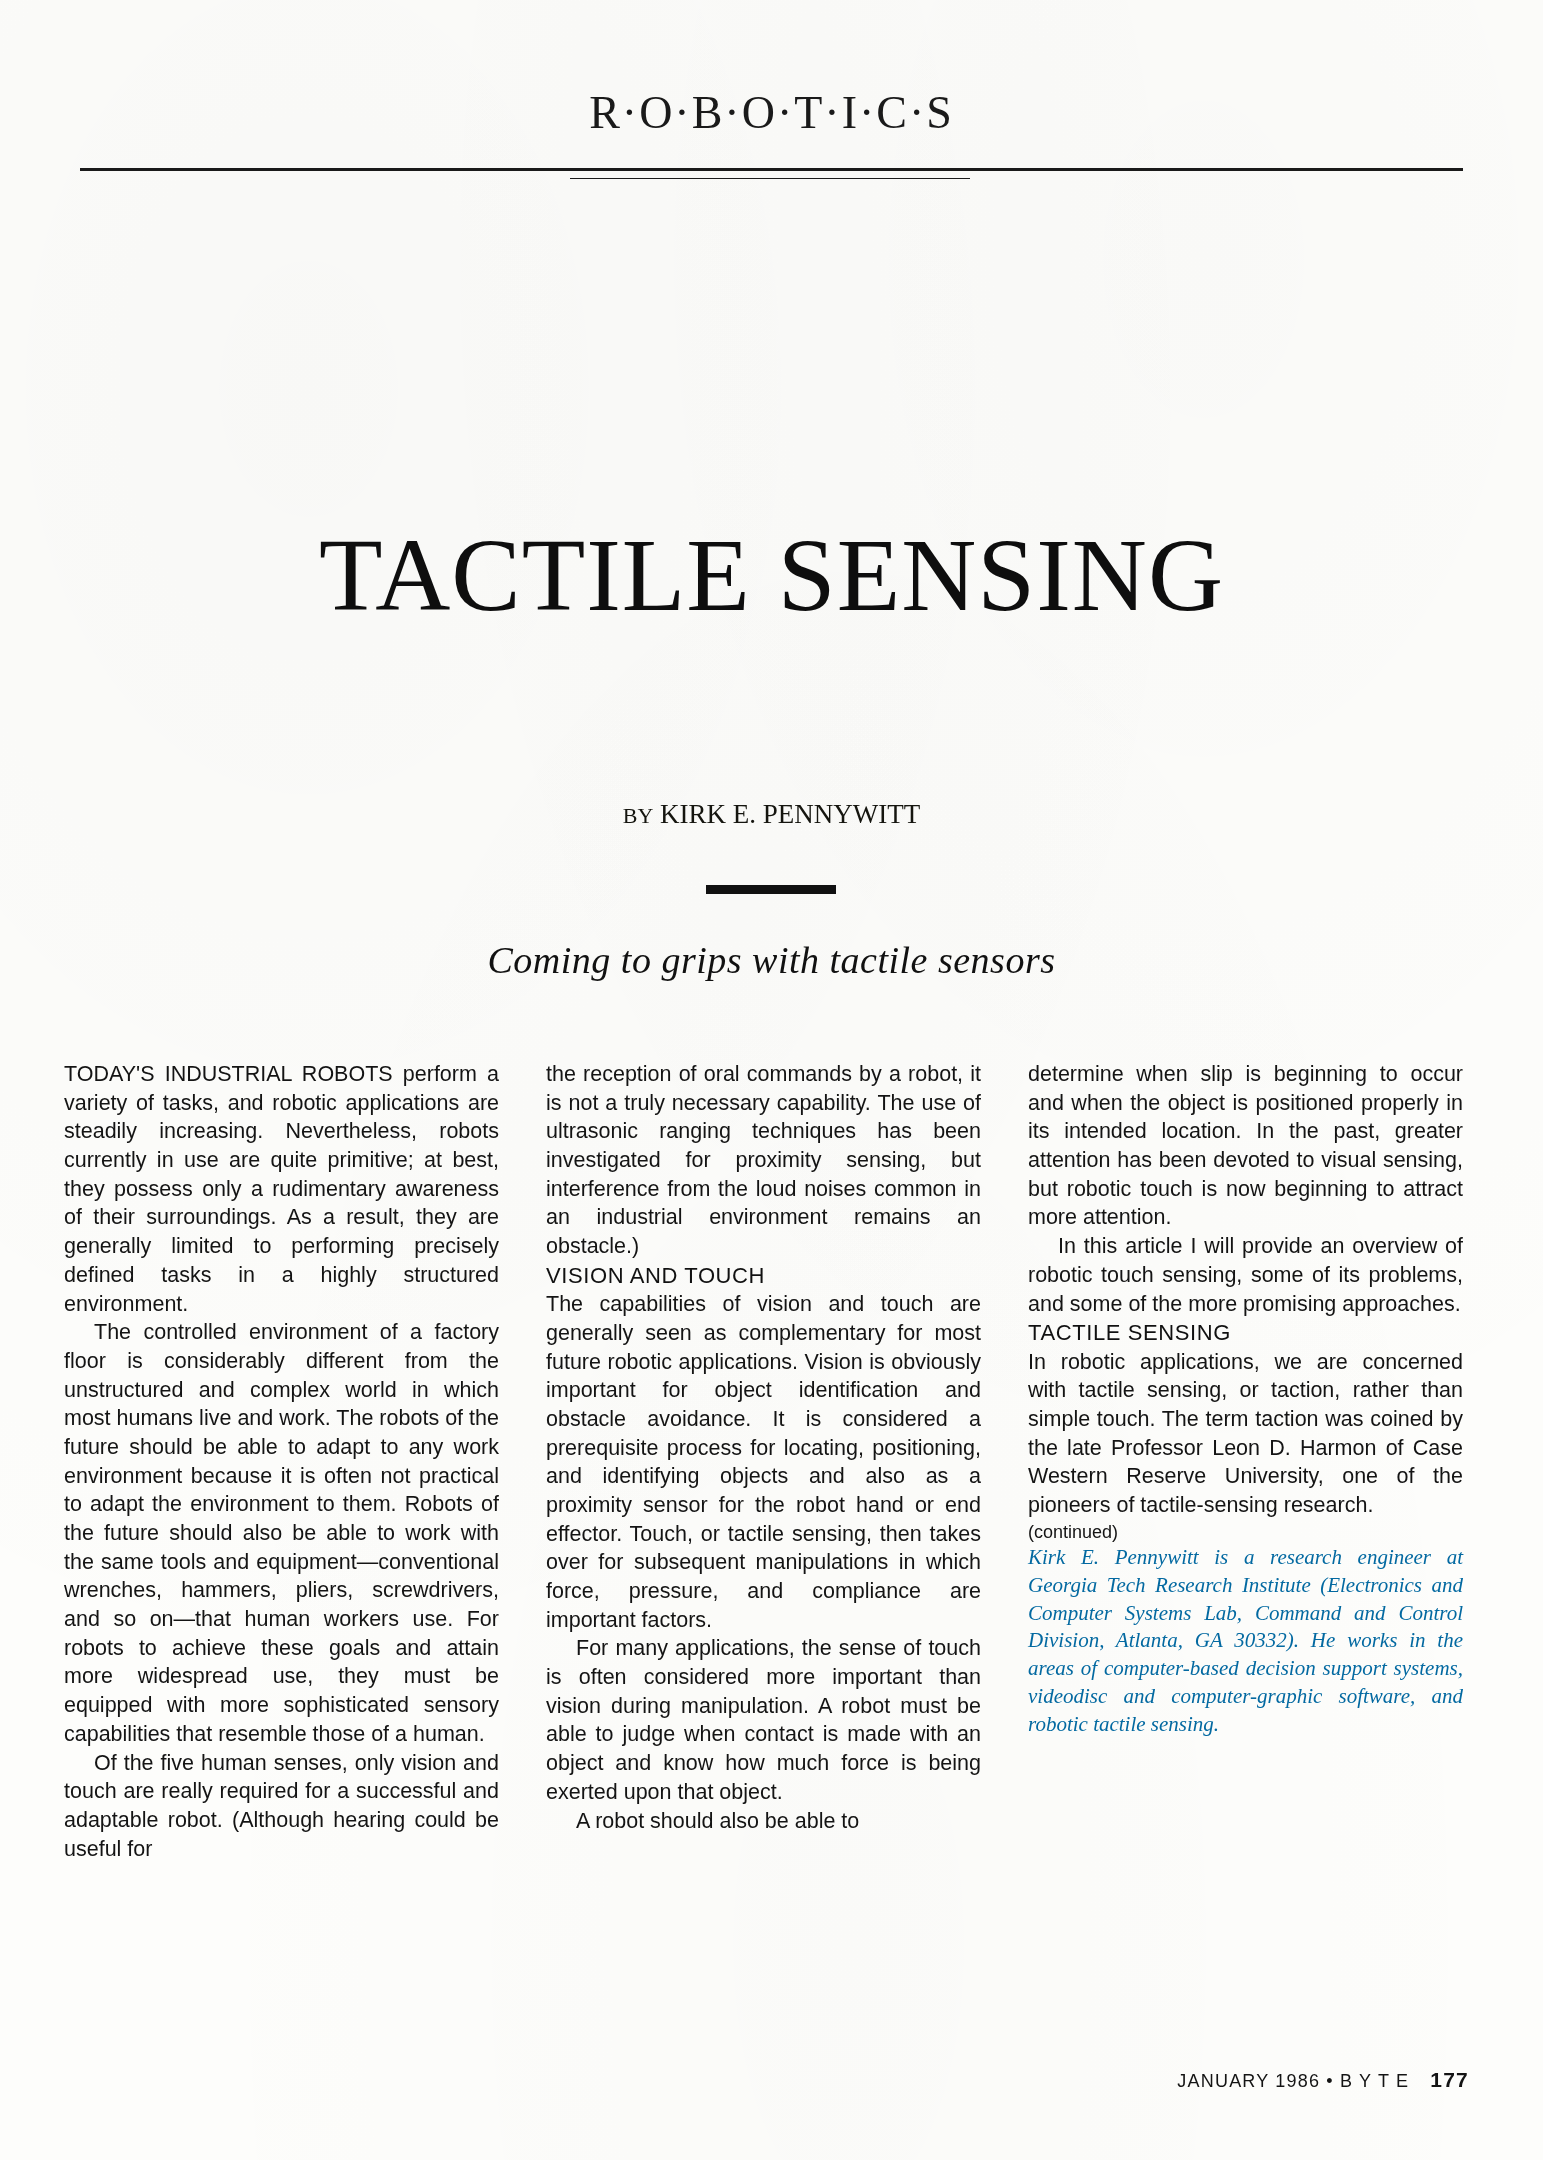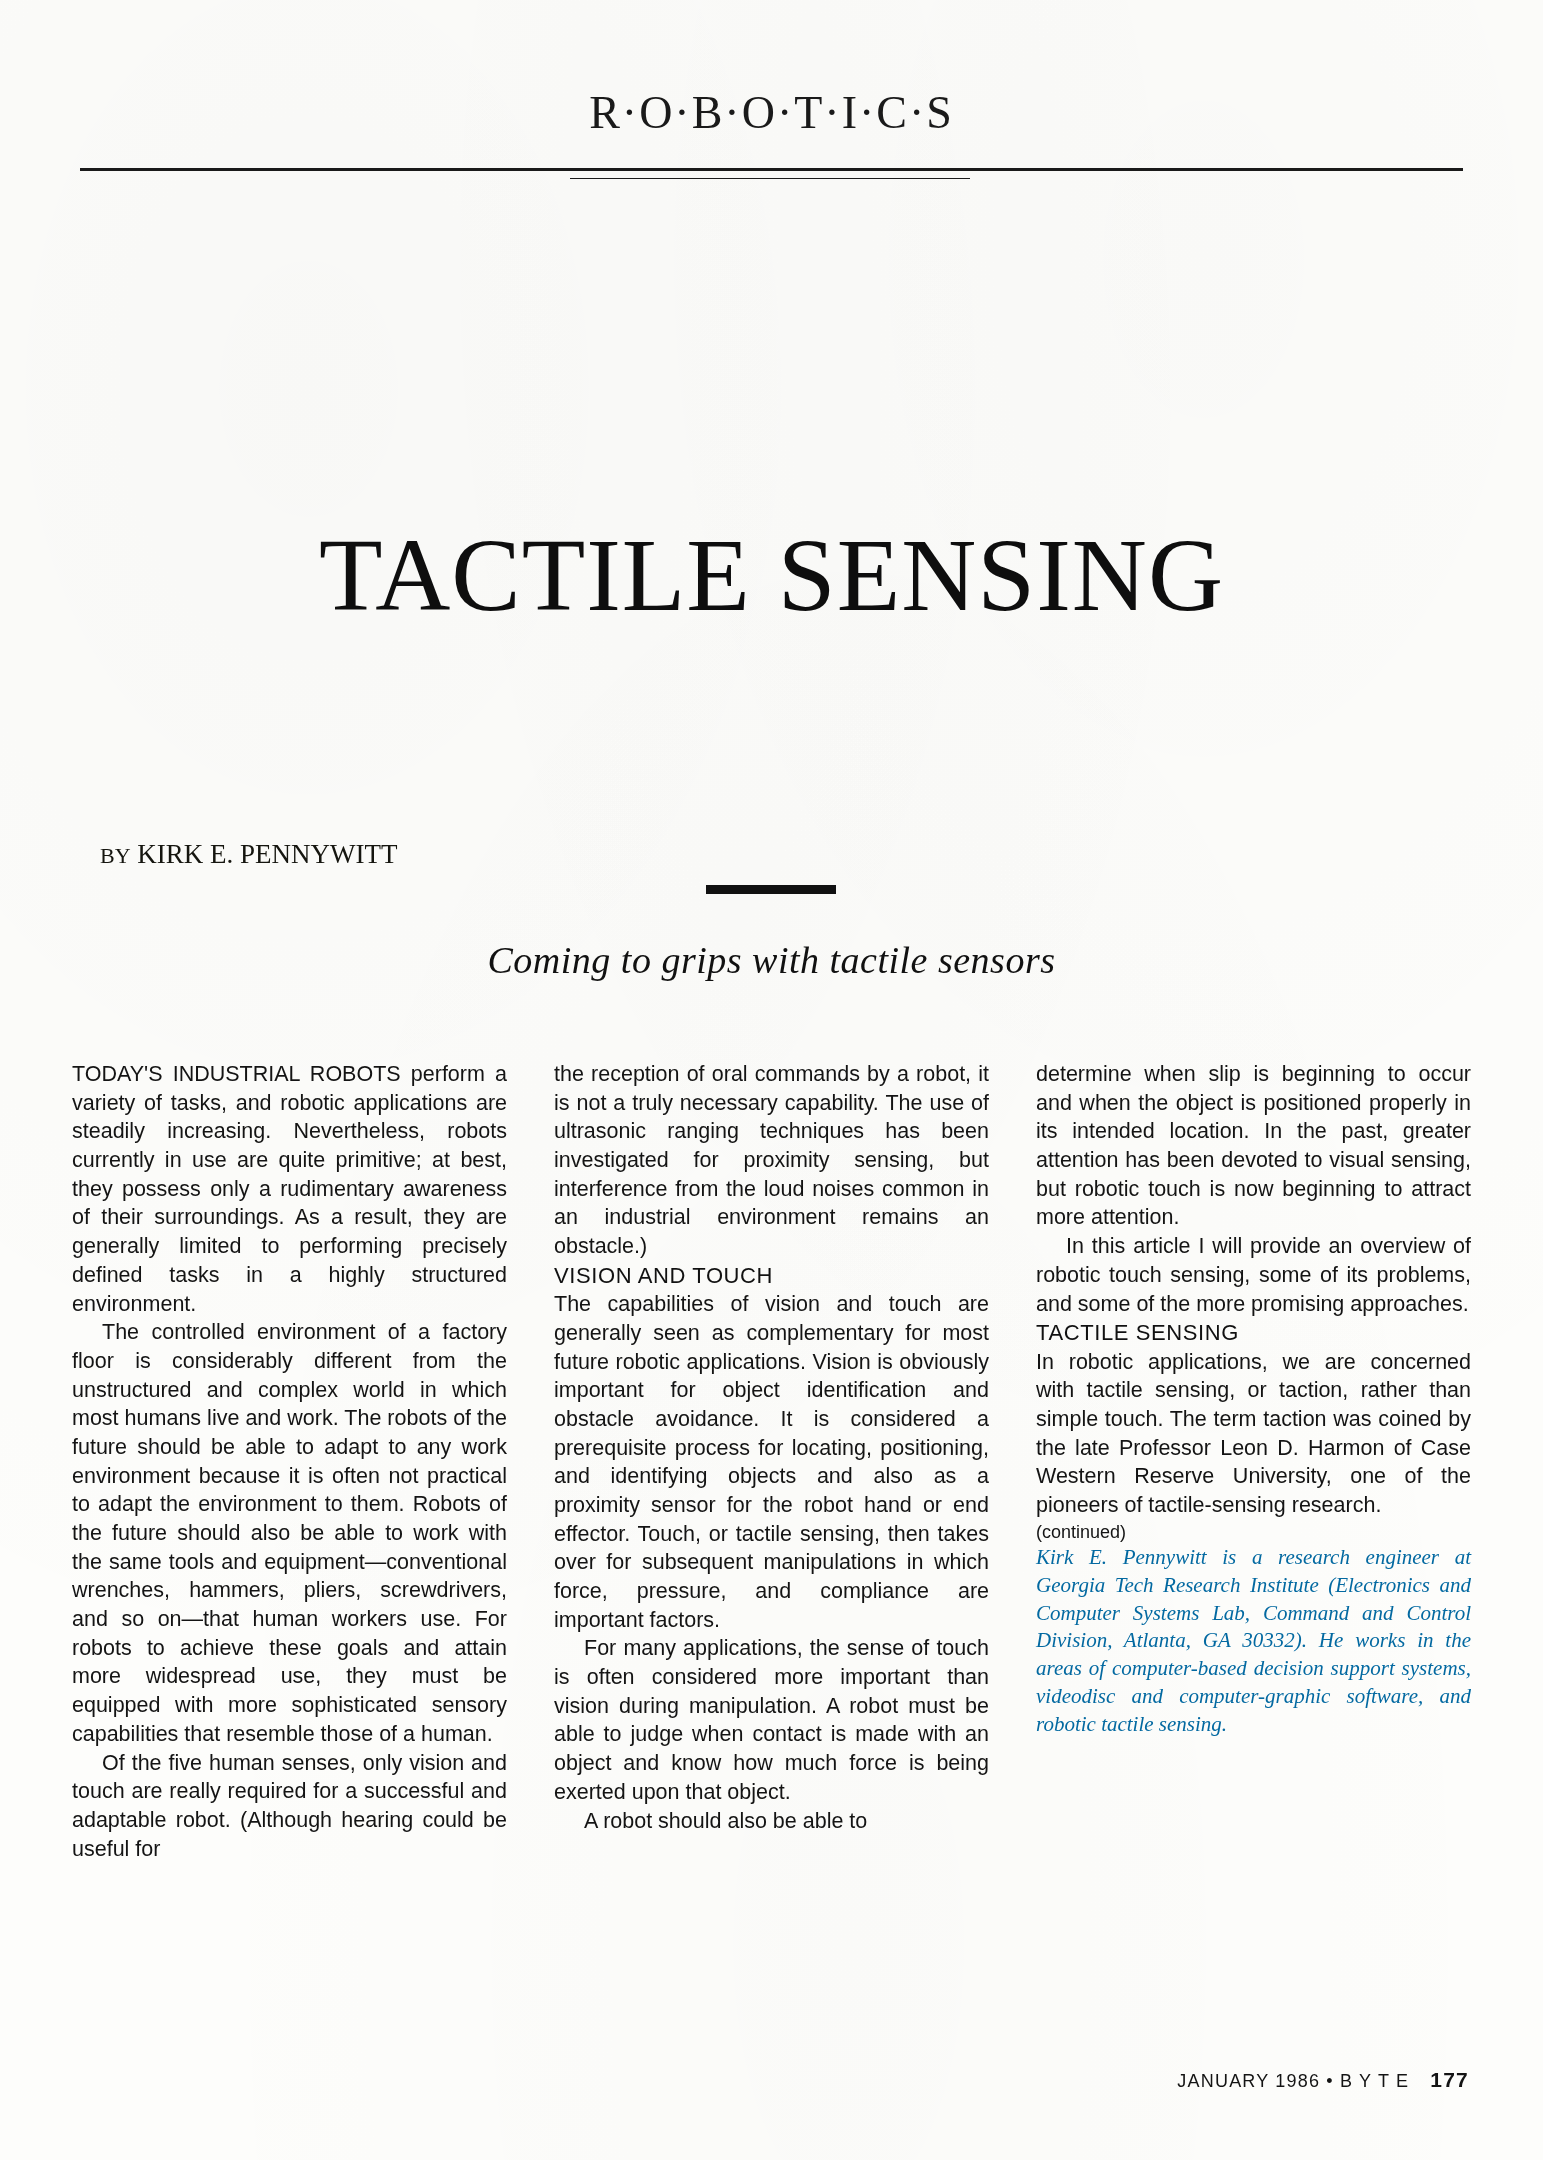--- a/index.html
+++ b/index.html
@@ -70,22 +70,23 @@
     letter-spacing: 1px;
   }
   .headline .l2 {
     font-size: 104px;
     line-height: 1.06;
     letter-spacing: 1px;
   }
   .byline {
     position: absolute;
     left: 100px;
-    top: 839px;
+    top: 799px;
     width: 1343px;
+    text-align: center;
     font-family: "Liberation Serif", serif;
     font-size: 27px;
     color: #15150f;
   }
   .byline .small-caps {
     font-size: 27px;
   }
   .byline .by-word {
     font-size: 22px;
   }
@@ -105,21 +106,21 @@
     text-align: center;
     font-family: "Liberation Serif", serif;
     font-style: italic;
     font-size: 38px;
     color: #111111;
     letter-spacing: 0.5px;
   }
   
   .columns {
     position: absolute;
-    left: 72px;
+    left: 64px;
     top: 1060px;
     width: 1400px;
     height: 990px;
     display: flex;
     gap: 47px;
   }
   .col {
     width: 435px;
     font-size: 21.5px;
     line-height: 1.335;

